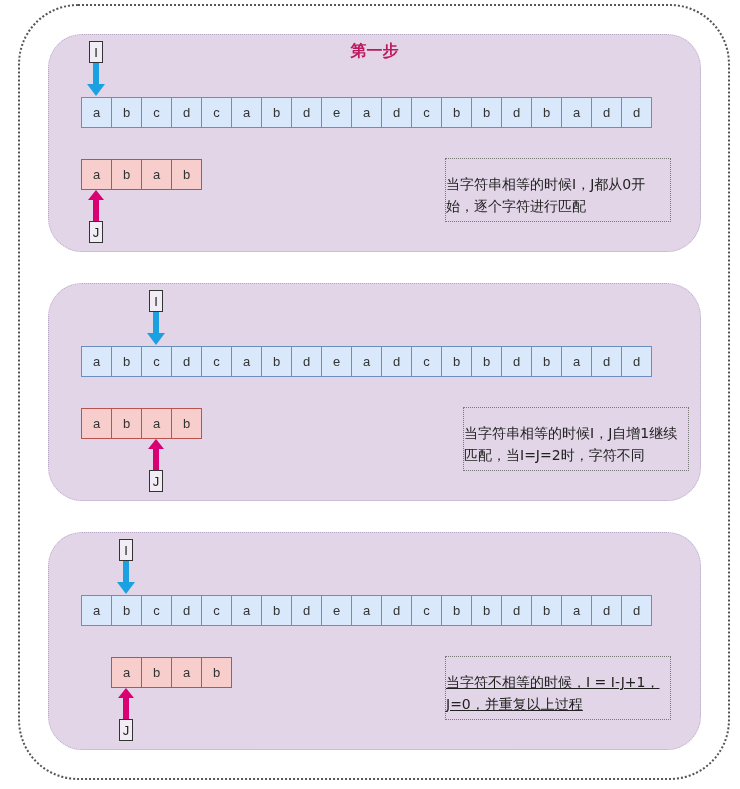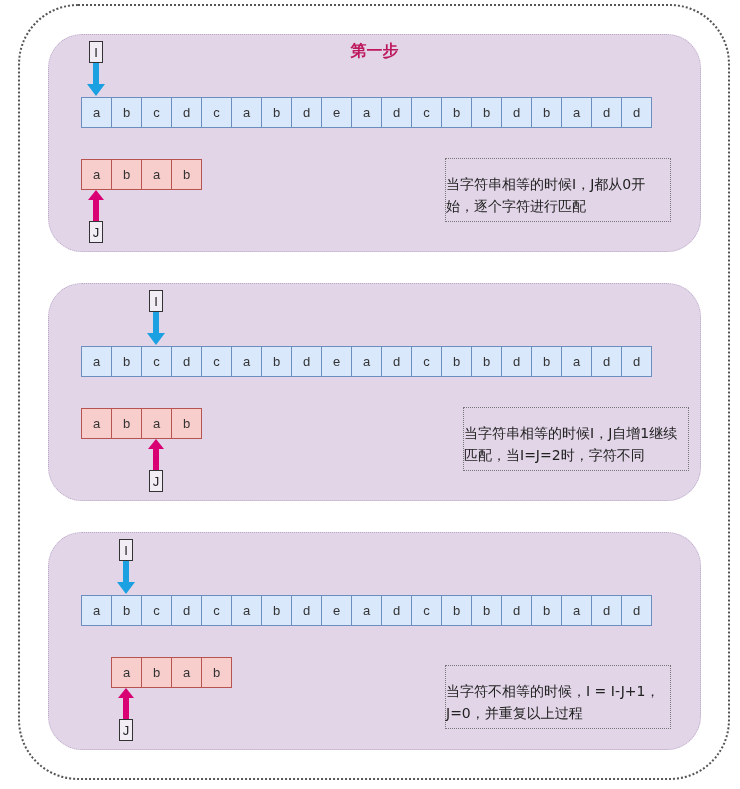--- a/index.html
+++ b/index.html
@@ -139,15 +139,15 @@
       <div class="tag" style="left: 70px; top: 6px;">I</div>
       <svg class="arrow" width="20" height="34" style="left: 67px; top: 28px;">
         <rect x="7" y="0" width="6" height="22" fill="#1ba1e2"></rect>
         <polygon points="1,21 19,21 10,33" fill="#1ba1e2"></polygon>
       </svg>
       <svg class="arrow" width="20" height="32" style="left: 67px; top: 155px;">
         <polygon points="2,10 18,10 10,0" fill="#d80073"></polygon>
         <rect x="7" y="9" width="6" height="23" fill="#d80073"></rect>
       </svg>
       <div class="tag" style="left: 70px; top: 186px;">J</div>
-      <div class="note" style="left: 396px; top: 132px; width: 226px; height: 64px;">当字符不相等的时候，I = I-J+1，J=0，并重复以上过程</div>
+      <div class="note" style="left: 396px; top: 123px; width: 226px; height: 64px; text-decoration: underline;">当字符不相等的时候，I = I-J+1，J=0，并重复以上过程</div>
     </div>
   </div>
 
 </body></html>

